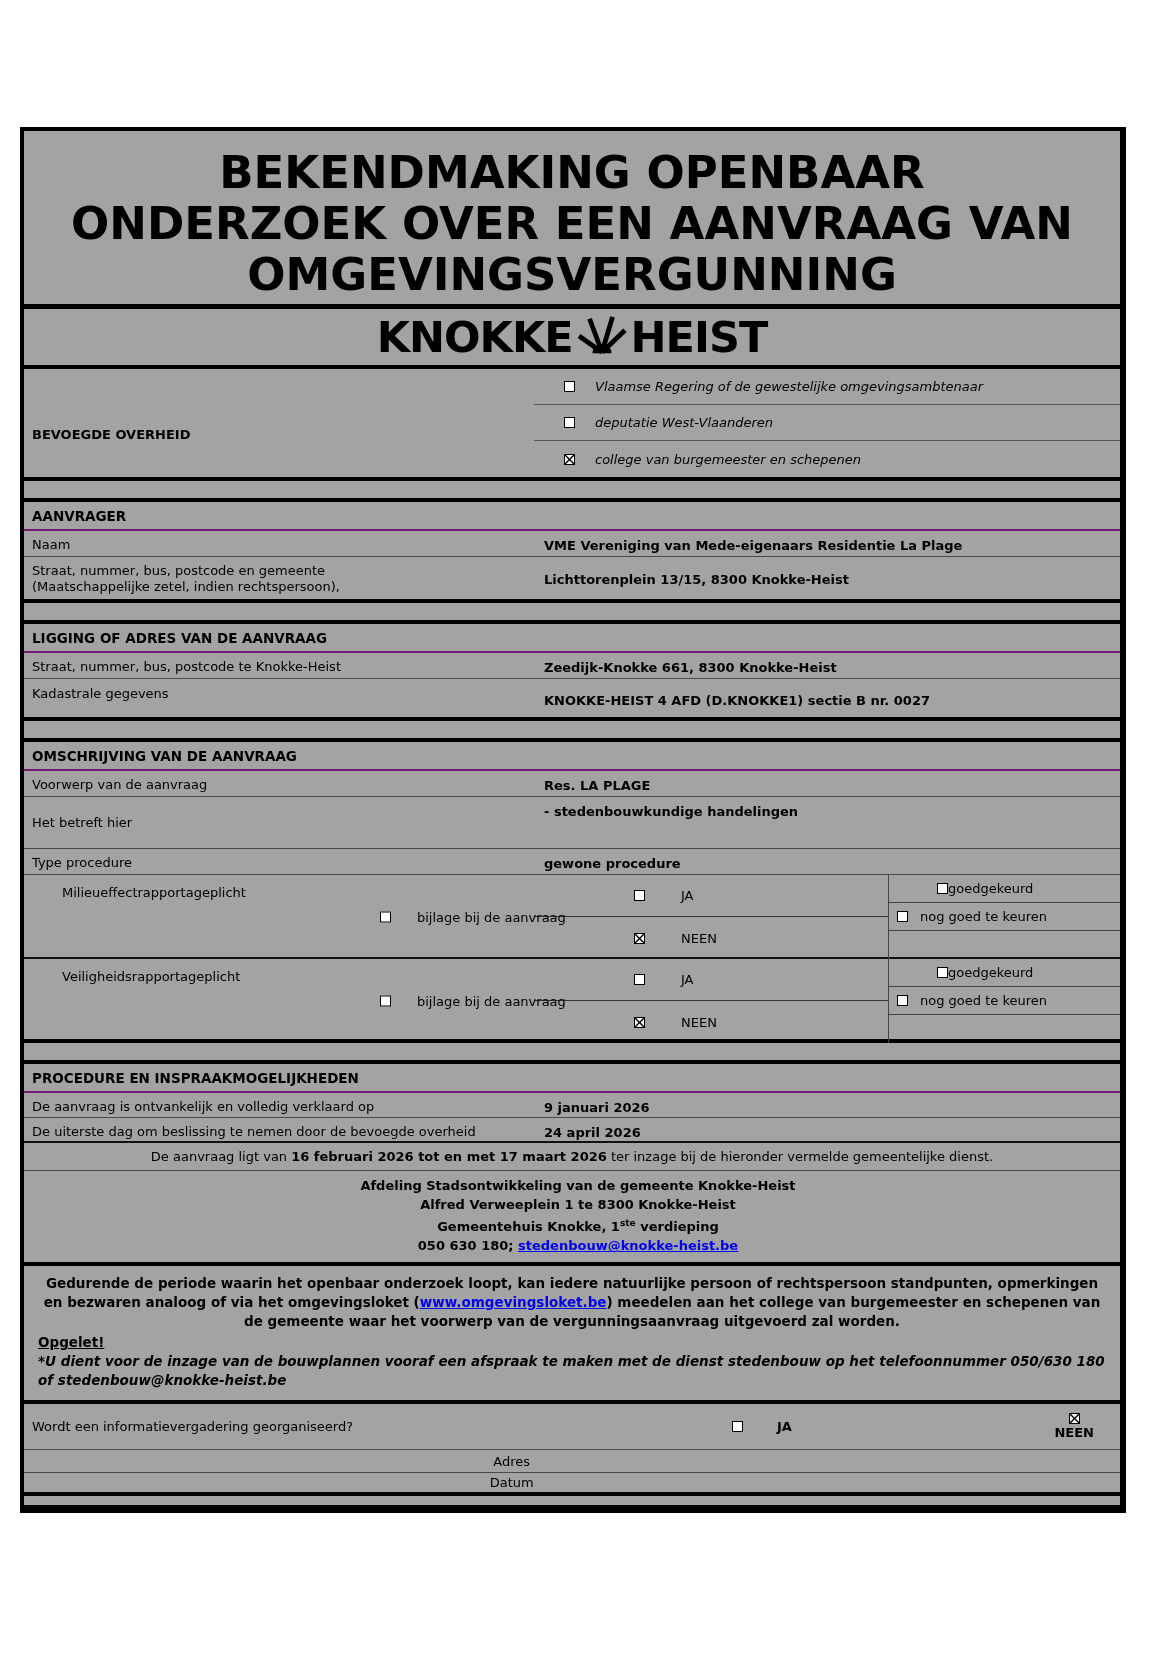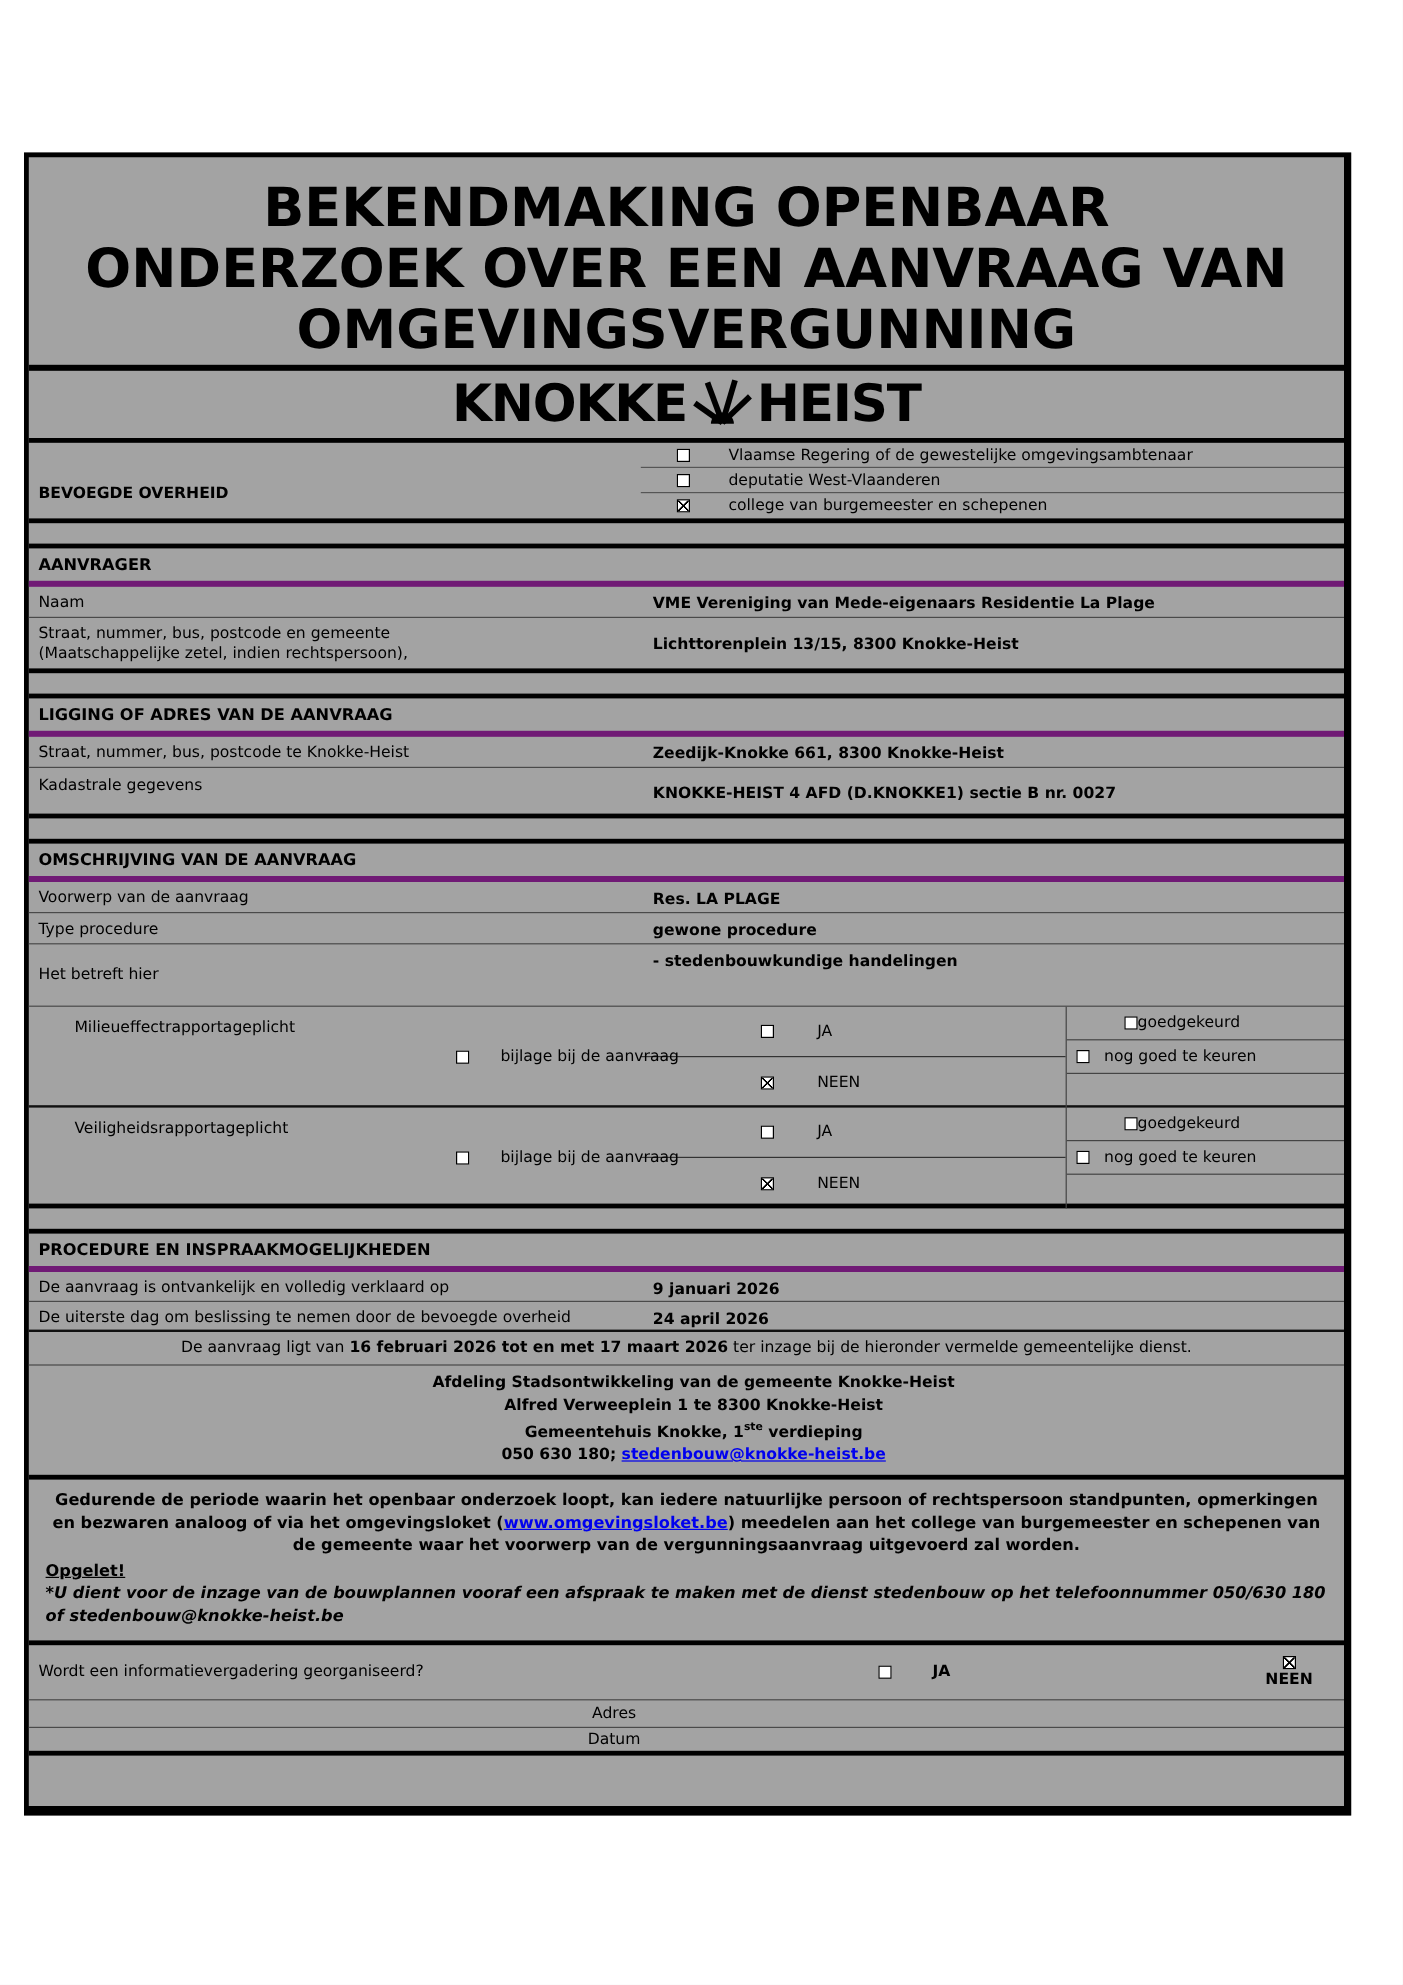--- a/index.html
+++ b/index.html
@@ -9,21 +9,21 @@
     font-family:"DejaVu Sans","Liberation Sans",sans-serif;
     color:#000;
   }
   .doc {
     position:absolute; left:20px; top:127px; width:1106px; height:1386px;
     border:4px solid #000; border-right-width:6px; border-bottom-width:8px;
     display:flex; flex-direction:column; background:#a3a3a3;
   }
   
   .row       { border-bottom:1px solid #4a4a4a; flex:none; }
-  .row.hdrln { border-bottom:5px solid #701a75; }
+  .row.hdrln { border-bottom:2px solid #701a75; }
   .row.thick { border-bottom:4px solid #000; }
   .row.med   { border-bottom:2px solid #111; }
   .spacer    { height:21px; border-bottom:4px solid #000; flex:none; }
   .section-header {
     font-weight:bold; font-size:13.5px; padding:6px 8px 5px 8px;
   }
   
   .title-block {
     border-bottom:5px solid #000; text-align:center;
     padding:16px 10px 10px 10px; height:178px;
@@ -51,22 +51,22 @@
   
   .kv { display:grid; grid-template-columns:510px 1fr; font-size:13px; }
   .kv .k { padding:6px 8px; display:flex; align-items:center; white-space:pre-line; line-height:16px; }
   .kv .v { padding:6px 10px; font-weight:bold; display:flex; align-items:center; }
   .kv.vtop .v { align-items:flex-start; padding-top:7px; }
   .kv.vlow .v { align-items:flex-end; padding-bottom:9px; }
   .kv.ktop .k { align-items:flex-start; }
   
   .bevoegde { display:grid; grid-template-columns:510px 1fr; }
   .bevoegde .k { font-weight:bold; font-size:13px; display:flex; align-items:center; padding-left:8px;margin-top:22px; }
-  .opt { height:21px; display:flex; align-items:center; padding-left:30px; gap:32px;
-         border-bottom:1px solid #555; font-size:13px; }
+  .opt { height:36px; display:flex; align-items:center; padding-left:30px; gap:20px;
+         border-bottom:1px solid #555; font-size:13px;font-style:italic; }
   .opt:last-child { border-bottom:none; }
   
   .rap { display:grid; grid-template-columns:510px 354px 1fr; font-size:13px; height:84px; }
   .rap .c1 { position:relative;margin-left:30px; }
   .rap .c1 .lbl { position:absolute; top:10px; left:8px; }
   .rap .c1 .bijlage { position:absolute; top:42px; left:326px; transform:translateY(-50%);
                       display:flex; align-items:center; gap:26px; white-space:nowrap; }
   .rap .c2 { display:flex; flex-direction:column; }
   .rap .c2 .sub { height:42px; display:flex; align-items:center; gap:36px; padding-left:100px; }
   .rap .c2 .sub.first { border-bottom:1px solid #333; }
@@ -163,27 +163,27 @@
     <div class="v">KNOKKE-HEIST 4 AFD (D.KNOKKE1) sectie B nr. 0027</div>
   </div>
 
   <div class="spacer"></div>
 
   <div class="row hdrln section-header">OMSCHRIJVING VAN DE AANVRAAG</div>
   <div class="row kv" style="height:26px">
     <div class="k">Voorwerp van de aanvraag</div>
     <div class="v">Res. LA PLAGE</div>
   </div>
-  <div class="row kv" style="height:26px">
-    <div class="k">Type procedure</div>
-    <div class="v">gewone procedure</div>
-  </div>
   <div class="row kv vtop" style="height:52px">
     <div class="k">Het betreft hier</div>
     <div class="v">- stedenbouwkundige handelingen</div>
+  </div>
+  <div class="row kv" style="height:26px">
+    <div class="k">Type procedure</div>
+    <div class="v">gewone procedure</div>
   </div>
 
   <div class="row med rap">
     <div class="c1">
       <span class="lbl">Milieueffectrapportageplicht</span>
       <span class="bijlage">
         <span class="cb"></span>
         <span>bijlage bij de aanvraag</span>
       </span>
     </div>

